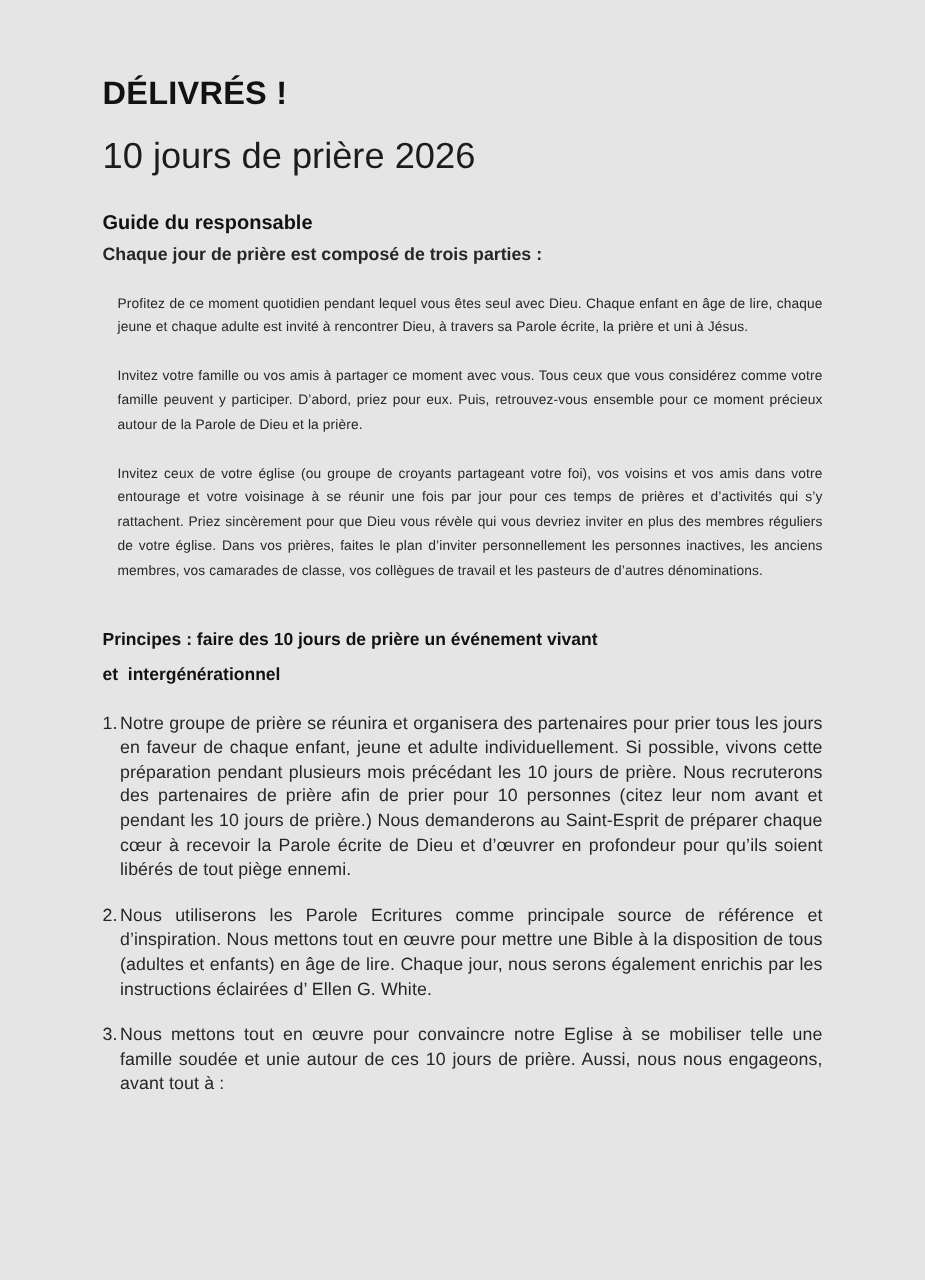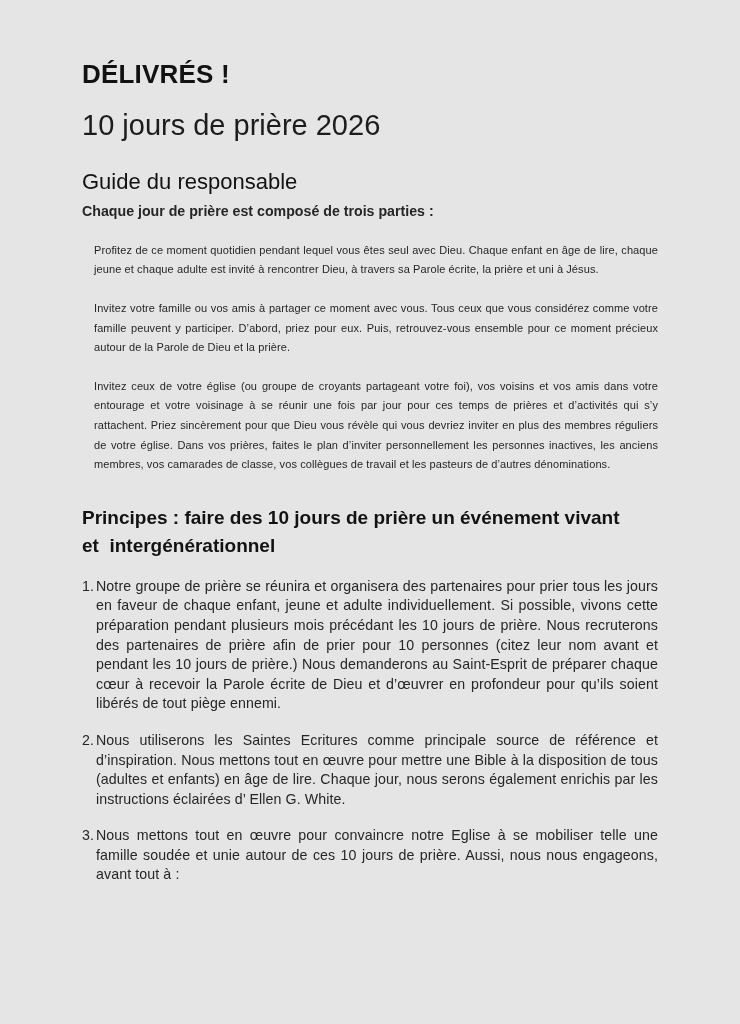--- a/index.html
+++ b/index.html
@@ -24,22 +24,22 @@
   }
   .doc-subtitle {
     margin-top: 20px;
     font-size: 29px;
     font-weight: 400;
     color: #1c1c1c;
     line-height: 1.15;
   }
   .h-guide {
     margin-top: 27px;
-    font-size: 22px;
-    font-weight: 400;
+    font-size: 16px;
+    font-weight: 700;
     color: #121212;
     line-height: 1.2;
   }
   .intro {
     margin-top: 7px;
     font-size: 14.2px;
     line-height: 19.5px;
     font-weight: bold;
   }
   .sec { margin-top: 19px; }
@@ -52,21 +52,21 @@
   }
   .sec-body {
     margin: 8px 0 0 12px;
     font-size: 11px;
     line-height: 19.6px;
     text-align: justify;
     letter-spacing: 0.1px;
   }
   .h-principles {
     margin-top: 29px;
-    font-size: 19px;
+    font-size: 14px;
     font-weight: 700;
     color: #121212;
     line-height: 28px;
   }
   .h-principles .h-line { display: block; white-space: pre-wrap; }
   .num-item {
     display: flex;
     margin-top: 17px;
     font-size: 14.2px;
     line-height: 19.6px;
@@ -105,21 +105,21 @@
     <span class="h-line">et  intergénérationnel</span>
   </h3>
 
   <div class="num-item">
     <span class="num-marker">1.</span>
     <p class="num-body">Notre groupe de prière se réunira et organisera des partenaires pour prier tous les jours en faveur de chaque enfant, jeune et adulte individuellement. Si possible, vivons cette préparation pendant plusieurs mois précédant les 10 jours de prière. Nous recruterons des partenaires de prière afin de prier pour 10 personnes (citez leur nom avant et pendant les 10 jours de prière.) Nous demanderons au Saint-Esprit de préparer chaque cœur à recevoir la Parole écrite de Dieu et d’œuvrer en profondeur pour qu’ils soient libérés de tout piège ennemi.</p>
   </div>
 
   <div class="num-item">
     <span class="num-marker">2.</span>
-    <p class="num-body">Nous utiliserons les Saintes Ecritures comme principale source de référence et d’inspiration. Nous mettons tout en œuvre pour mettre une Bible à la disposition de tous (adultes et enfants) en âge de lire. Chaque jour, nous serons également enrichis par les instructions éclairées d’ Ellen G. White.</p>
+    <p class="num-body">Nous utiliserons les Parole Ecritures comme principale source de référence et d’inspiration. Nous mettons tout en œuvre pour mettre une Bible à la disposition de tous (adultes et enfants) en âge de lire. Chaque jour, nous serons également enrichis par les instructions éclairées d’ Ellen G. White.</p>
   </div>
 
   <div class="num-item">
     <span class="num-marker">3.</span>
     <p class="num-body">Nous mettons tout en œuvre pour convaincre notre Eglise à se mobiliser telle une famille soudée et unie autour de ces 10 jours de prière. Aussi, nous nous engageons, avant tout à :</p>
   </div>
 
 </div>
 
 </body></html>

